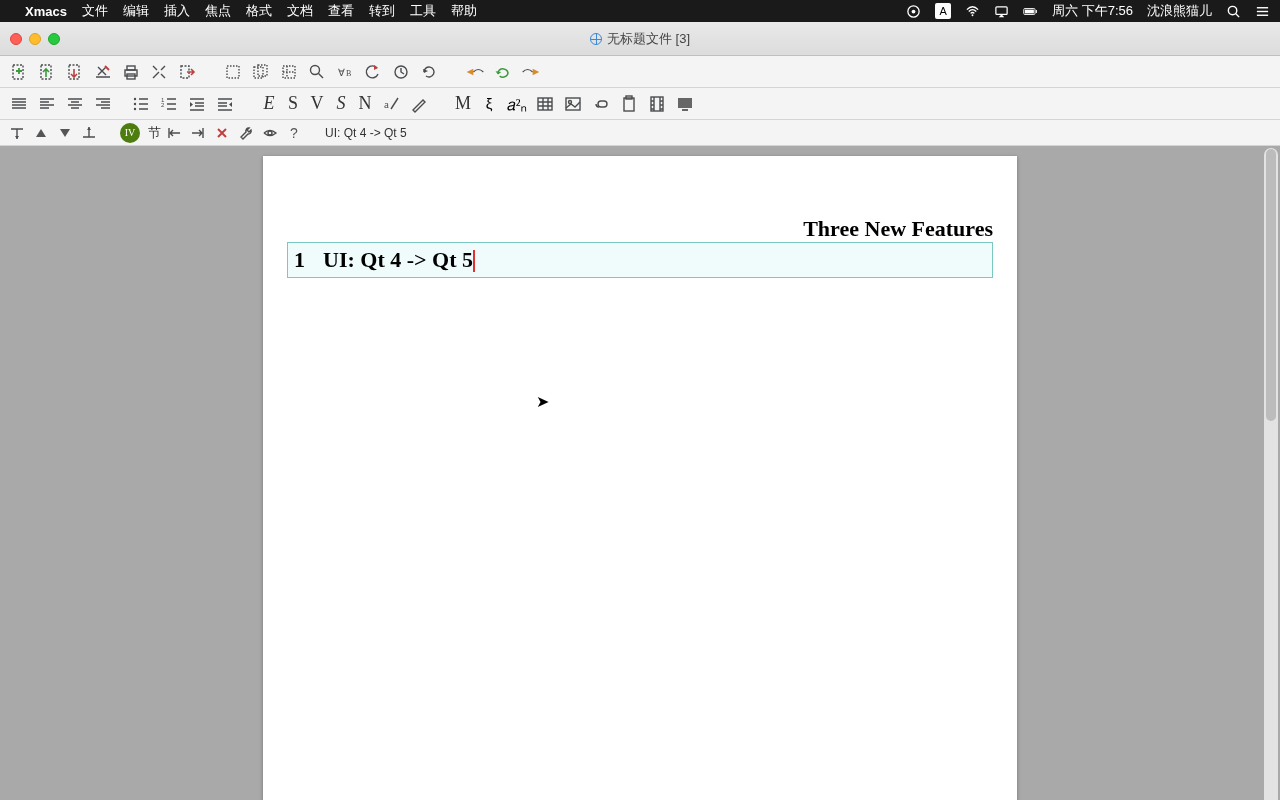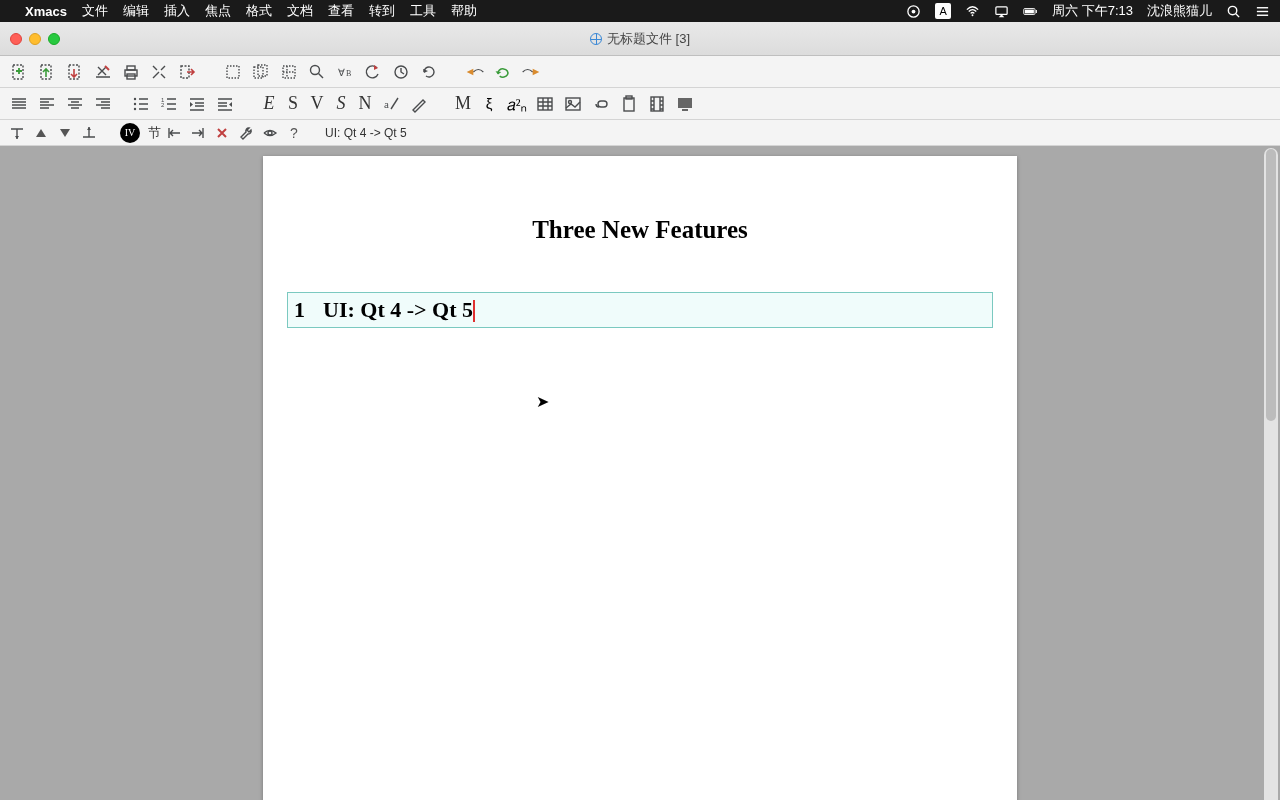--- a/index.html
+++ b/index.html
@@ -75,21 +75,21 @@
   width: 22px; text-align: center;
 }
 .toolbar .letter.roman { font-style: normal; }
 .toolbar .small { font-size: 13px; color: #333; }
 .toolbar.row3 { font-size: 12px; color: #333; }
 .toolbar.row3 .btn { width: 22px; height: 20px; }
 .toolbar.row3 svg { width: 16px; height: 16px; }
 .toolbar.row3 .breadcrumb { margin-left: 18px; }
 .roman-circle {
   width: 20px; height: 20px; border-radius: 50%;
-  background: #000000; color: #fff; font-size: 10px;
+  background: #4d7c0f; color: #fff; font-size: 10px;
   display: inline-flex; align-items: center; justify-content: center;
   font-family: Georgia, serif;
 }
 
 
 .doc-area {
   background: #a9a9a9;
   height: 686px;
   overflow: auto;
   display: flex;
@@ -99,24 +99,23 @@
 }
 .page {
   width: 754px;
   height: 667px;
   background: #fff;
   box-shadow: 0 1px 4px rgba(0,0,0,0.3);
   padding: 60px 24px 24px 24px;
 }
 .doc-title {
   font-family: Georgia, "Times New Roman", serif;
-  font-size: 25px;
+  font-size: 22px;
   font-weight: bold;
-  text-align: center;
-  margin-bottom: 48px;
+  text-align: right;
   color: #000;
 }
 .section {
   border: 1px solid #7bc9c0;
   background: #f0fcfb;
   padding: 4px 6px;
   font-family: Georgia, "Times New Roman", serif;
   font-size: 22px;
   font-weight: bold;
   color: #000;
@@ -183,21 +182,21 @@
           <path d="M5 14 L8 11 L11 14 Z" fill="#fff"></path>
         </svg>
       </span>
     <span class="status-icon">
         <svg viewBox="0 0 20 12">
           <rect x="1" y="2" width="15" height="8" rx="1.5" stroke="#fff" stroke-width="1.2" fill="none"></rect>
           <rect x="17" y="4" width="1.5" height="4" fill="#fff"></rect>
           <rect x="2.5" y="3.5" width="12" height="5" fill="#fff"></rect>
         </svg>
       </span>
-    <span class="menu-item">周六 下午7:13</span>
+    <span class="menu-item">周六 下午7:56</span>
     <span class="menu-item">沈浪熊猫儿</span>
     <span class="status-icon">
         <svg viewBox="0 0 16 16">
           <circle cx="7" cy="7" r="4.5" stroke="#fff" stroke-width="1.5" fill="none"></circle>
           <line x1="10.5" y1="10.5" x2="14" y2="14" stroke="#fff" stroke-width="1.5"></line>
         </svg>
       </span>
     <span class="status-icon">
         <svg viewBox="0 0 16 16">
           <line x1="2" y1="4" x2="14" y2="4" stroke="#fff" stroke-width="1.5"></line>

